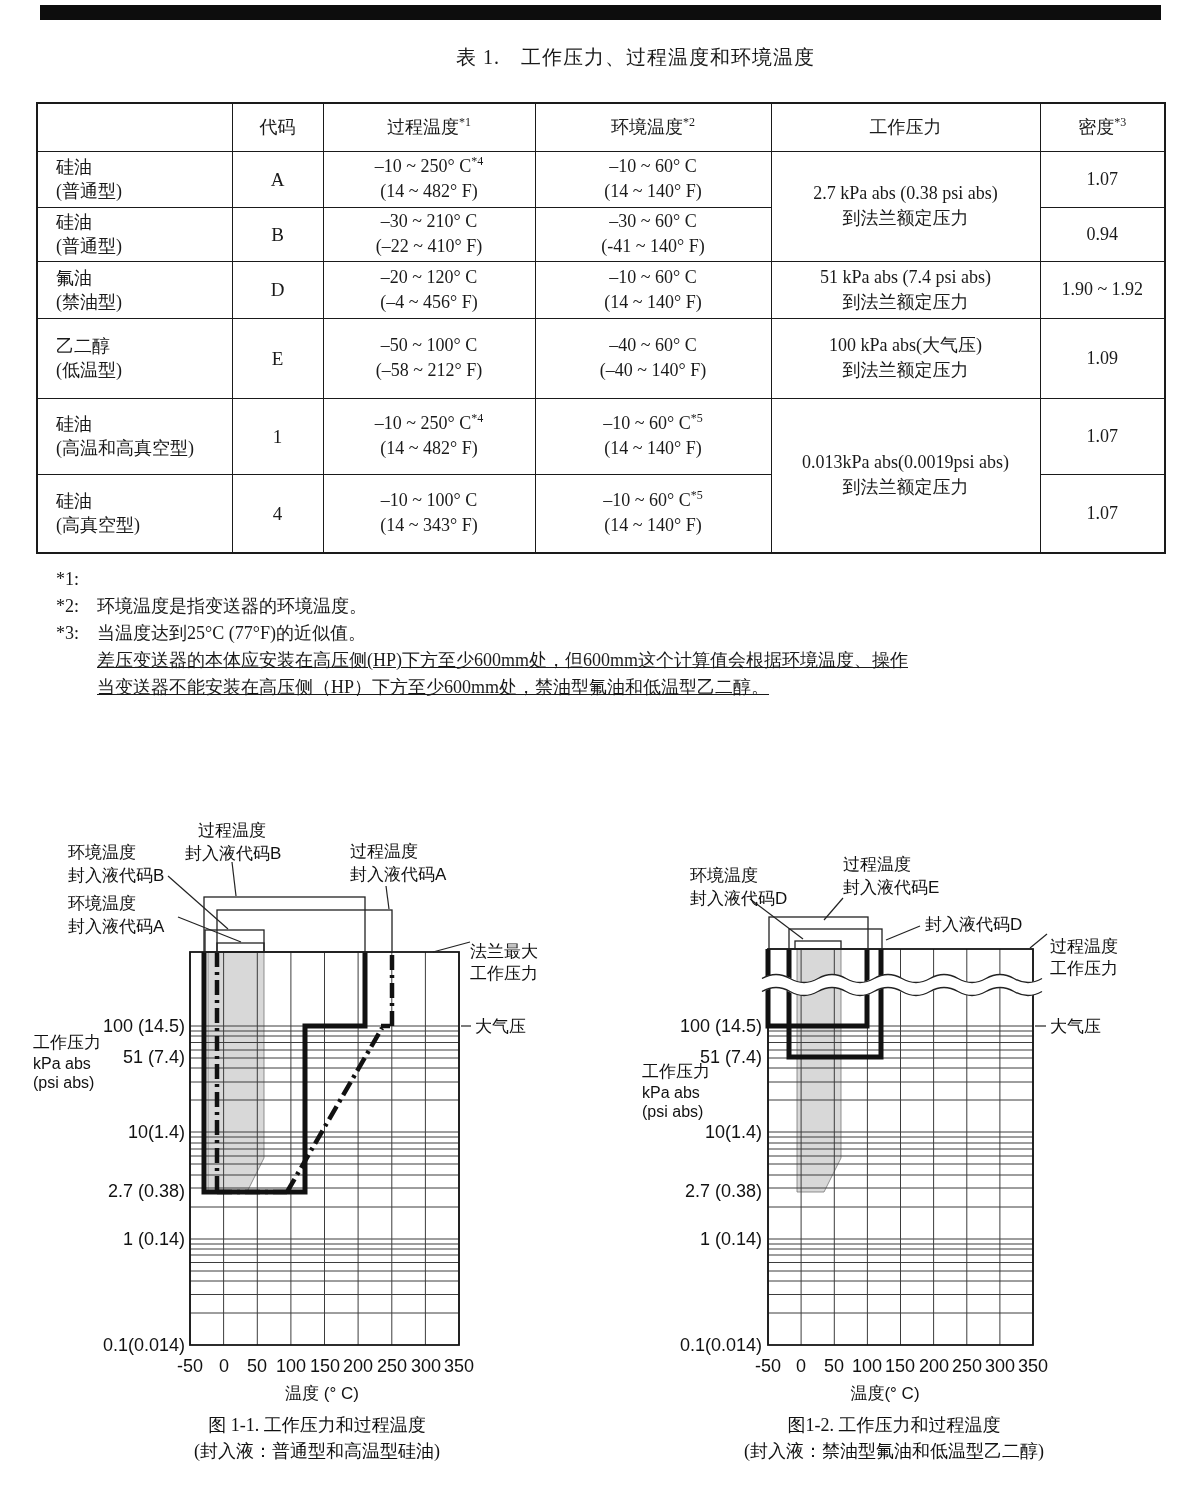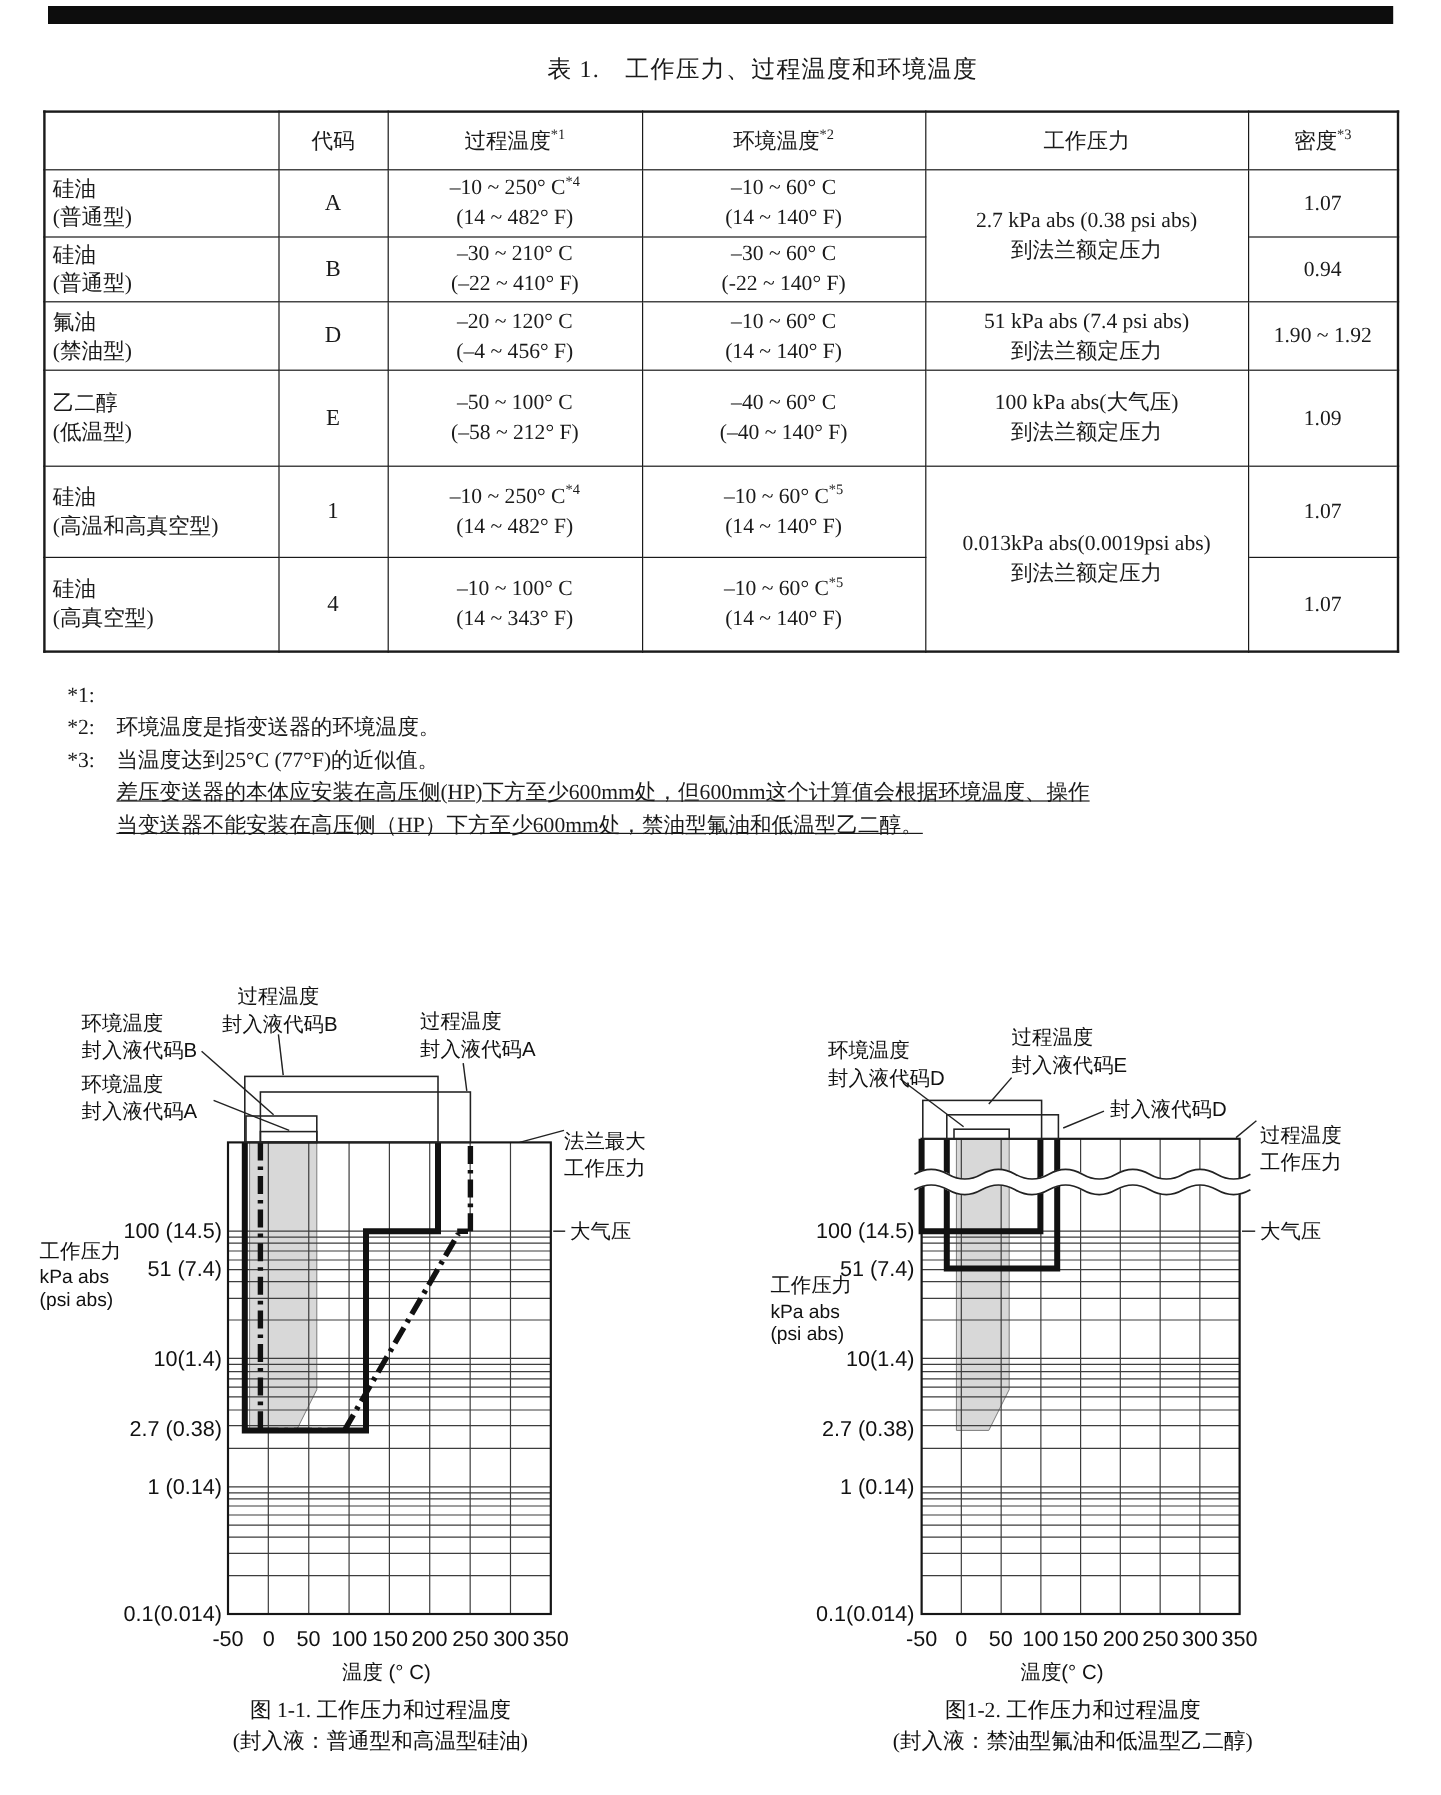--- a/index.html
+++ b/index.html
@@ -4,23 +4,23 @@
 <style>
   html,body{margin:0;padding:0;background:#fff;}
   #page{position:relative;width:1201px;height:1496px;background:#ffffff;overflow:hidden;
         font-family:"Liberation Serif","DejaVu Serif",serif;color:#1a1a1a;border-radius:30px;}
   #topbar{position:absolute;left:40px;top:5px;width:1121px;height:15px;background:#0d0d0d;}
   #doc-title{position:absolute;left:456px;top:44px;font-size:20px;letter-spacing:1px;white-space:pre;}
   
   #spec-table{position:absolute;left:36px;top:92px;border-collapse:collapse;table-layout:fixed;
               width:1128px;font-size:18px;}
   #spec-table td{border:1.5px solid #1a1a1a;padding:0;text-align:center;line-height:25px;}
-  #spec-table .namecell{text-align:left;padding-left:6px;line-height:24px;}
+  #spec-table .namecell{text-align:left;padding-left:18px;line-height:24px;}
   #spec-table .codecell{font-size:19px;}
-  #spec-table{border:2px solid #1a1a1a;}
+  #spec-table{border:2px solid #1a1a1a;margin-top:10px;}
   sup.fs{font-size:12px;vertical-align:super;line-height:0;}
   
   #footnotes{position:absolute;left:56px;top:566px;width:1120px;font-size:18px;line-height:27px;}
   .fn-row{display:flex;}
   .fn-m{width:41px;flex:0 0 41px;}
   .fn-cont{padding-left:41px;text-decoration:underline;}
   
   #figs{position:absolute;left:0;top:0;width:1201px;height:1496px;}
   .grid{fill:none;stroke:#3d3d3d;stroke-width:1;}
   .gridborder{fill:none;stroke:#161616;stroke-width:1.8;}
@@ -67,21 +67,21 @@
       <td class="codecell">A</td>
       <td><span>–10 ~ 250° C</span><sup class="fs">*4</sup><br><span>(14 ~ 482° F)</span></td>
       <td><span>–10 ~ 60° C</span><br><span>(14 ~ 140° F)</span></td>
       <td rowspan="2"><span>2.7 kPa abs (0.38 psi abs)</span><br><span>到法兰额定压力</span></td>
       <td>1.07</td>
     </tr>
     <tr style="height:54px">
       <td class="namecell"><span>硅油</span><br><span>(普通型)</span></td>
       <td class="codecell">B</td>
       <td><span>–30 ~ 210° C</span><br><span>(–22 ~ 410° F)</span></td>
-      <td><span>–30 ~ 60° C</span><br><span>(-22 ~ 140° F)</span></td>
+      <td><span>–30 ~ 60° C</span><br><span>(-41 ~ 140° F)</span></td>
       <td>0.94</td>
     </tr>
     <tr style="height:57px">
       <td class="namecell"><span>氟油</span><br><span>(禁油型)</span></td>
       <td class="codecell">D</td>
       <td><span>–20 ~ 120° C</span><br><span>(–4 ~ 456° F)</span></td>
       <td><span>–10 ~ 60° C</span><br><span>(14 ~ 140° F)</span></td>
       <td><span>51 kPa abs (7.4 psi abs)</span><br><span>到法兰额定压力</span></td>
       <td>1.90 ~ 1.92</td>
     </tr>

